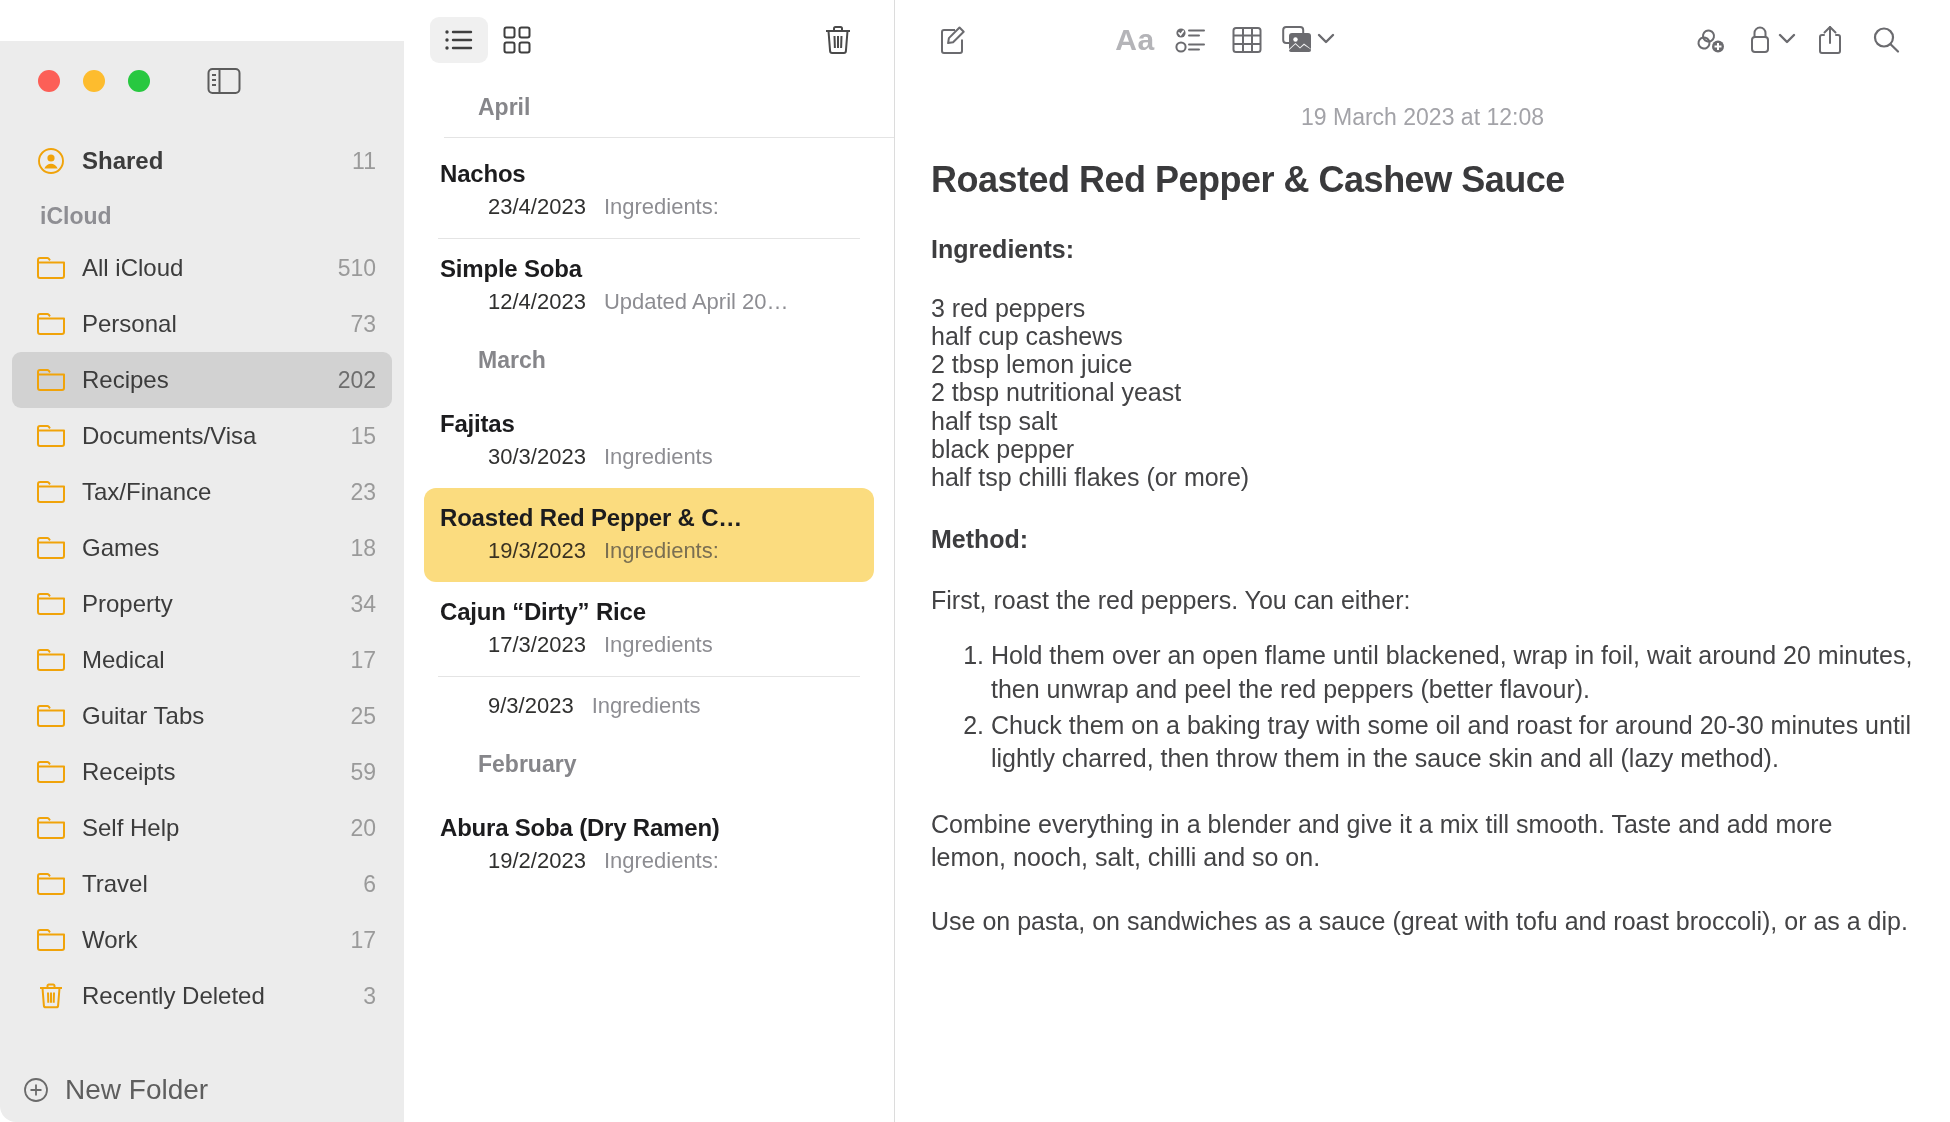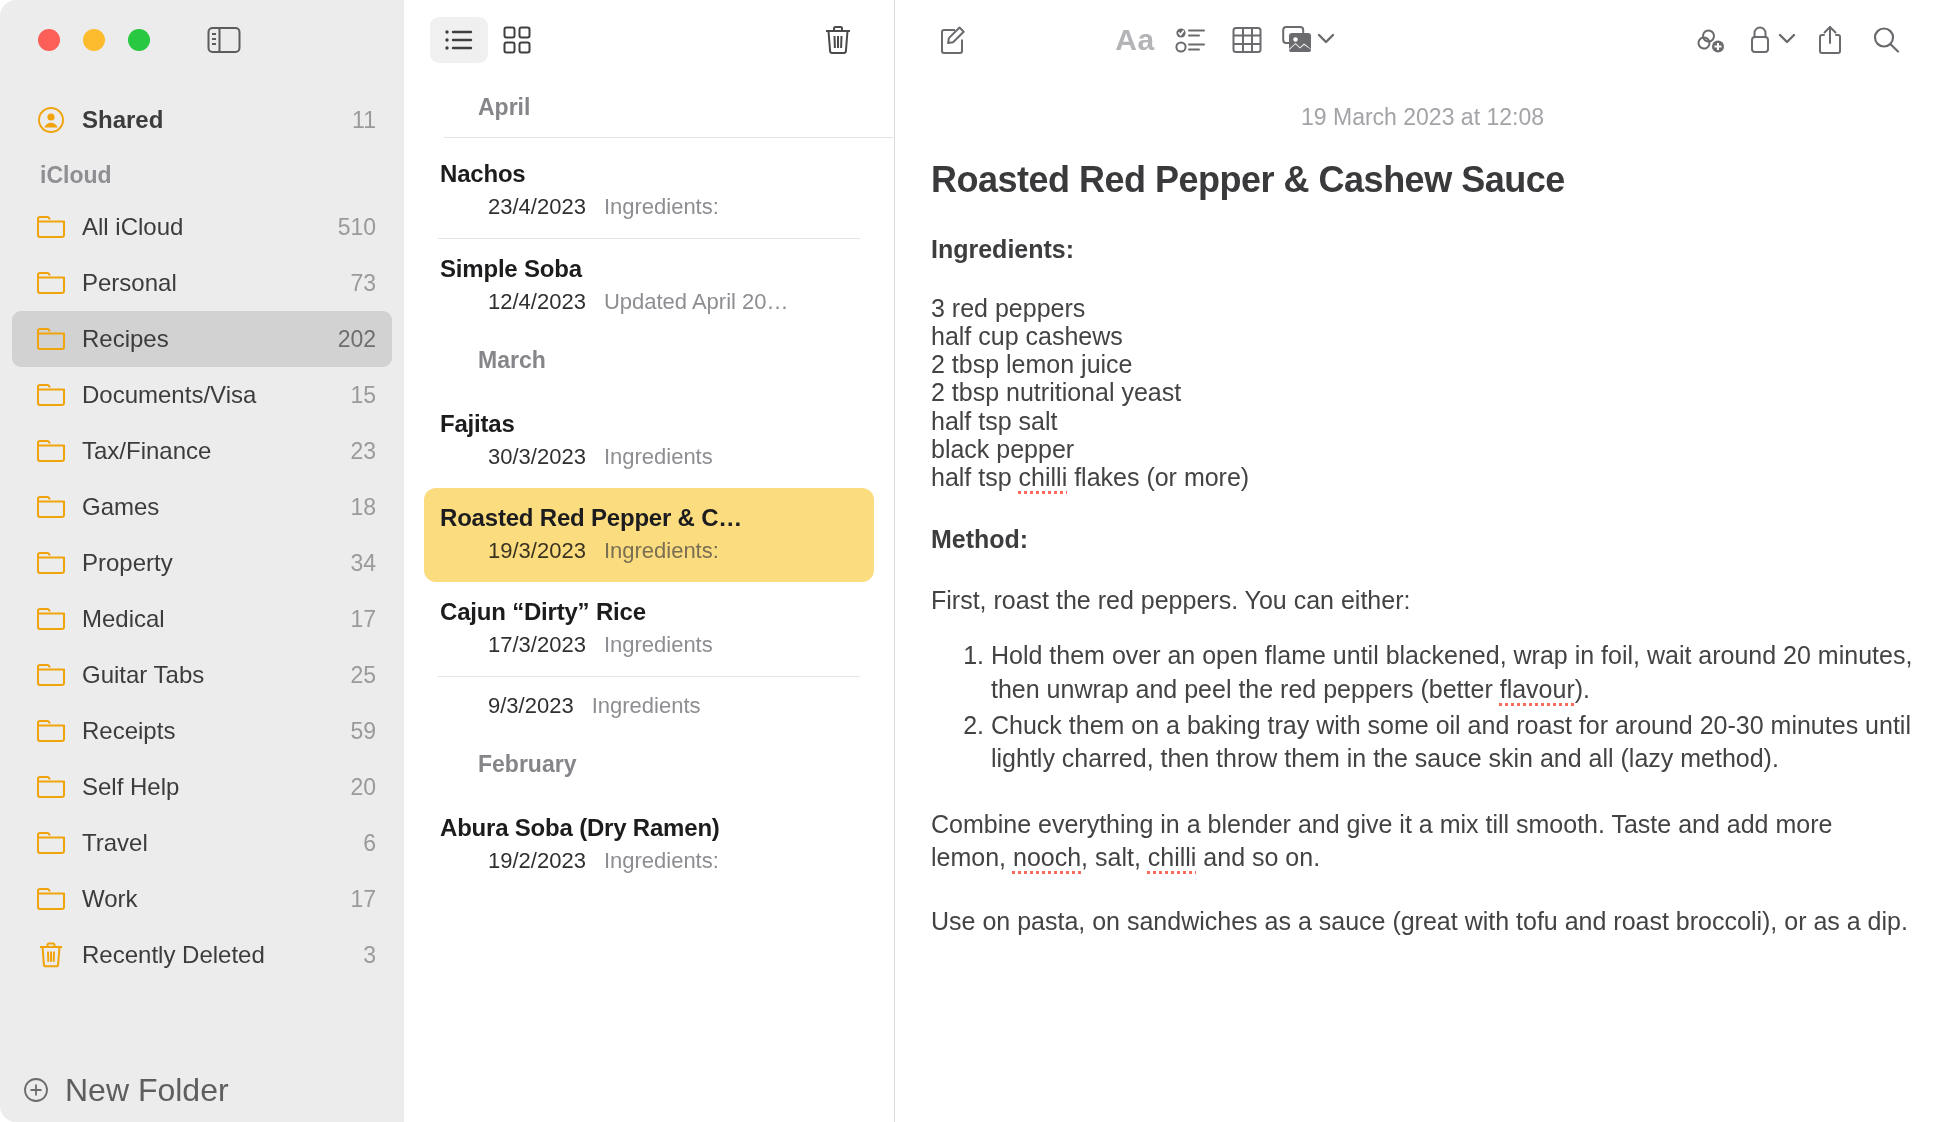--- a/index.html
+++ b/index.html
@@ -19,20 +19,21 @@
   }
 
   
   .sidebar {
     width: 404px;
     flex: 0 0 404px;
     background: #ececec;
     display: flex;
     flex-direction: column;
     position: relative;
+    margin-top: 41px;
   }
   .sidebar-titlebar {
     height: 80px;
     display: flex;
     align-items: center;
     padding: 0 22px 0 38px;
     flex: 0 0 80px;
   }
   .traffic {
     display: flex;
@@ -91,21 +92,21 @@
     padding: 14px 0 10px 40px;
   }
   .sidebar-footer {
     height: 64px;
     flex: 0 0 64px;
     display: flex;
     align-items: center;
     gap: 15px;
     padding-left: 22px;
   }
-  .newfolder-label { font-size: 32px; color: #5e5e5e; }
+  .newfolder-label { font-size: 28px; color: #5e5e5e; }
   .plus-icon { width: 28px; height: 28px; color: #6b6b6b; }
 
   
   .noteslist {
     width: 491px;
     flex: 0 0 491px;
     background: #ffffff;
     display: flex;
     flex-direction: column;
     border-right: 1px solid #dcdcdc;
@@ -229,21 +230,20 @@
     padding-top: 30px;
   }
   .ed-ol {
     font-size: 25px;
     color: #434345;
     line-height: 1.35;
     padding: 22px 0 0 60px;
   }
   .ed-ol li { padding-bottom: 2px; }
   .sp {
-    text-decoration: underline;
     text-decoration-style: dotted;
     text-decoration-color: #fb6a5e;
     text-decoration-thickness: 3px;
     text-underline-offset: 5px;
   }
 </style>
 </head>
 <body>
 
 <div class="window">

